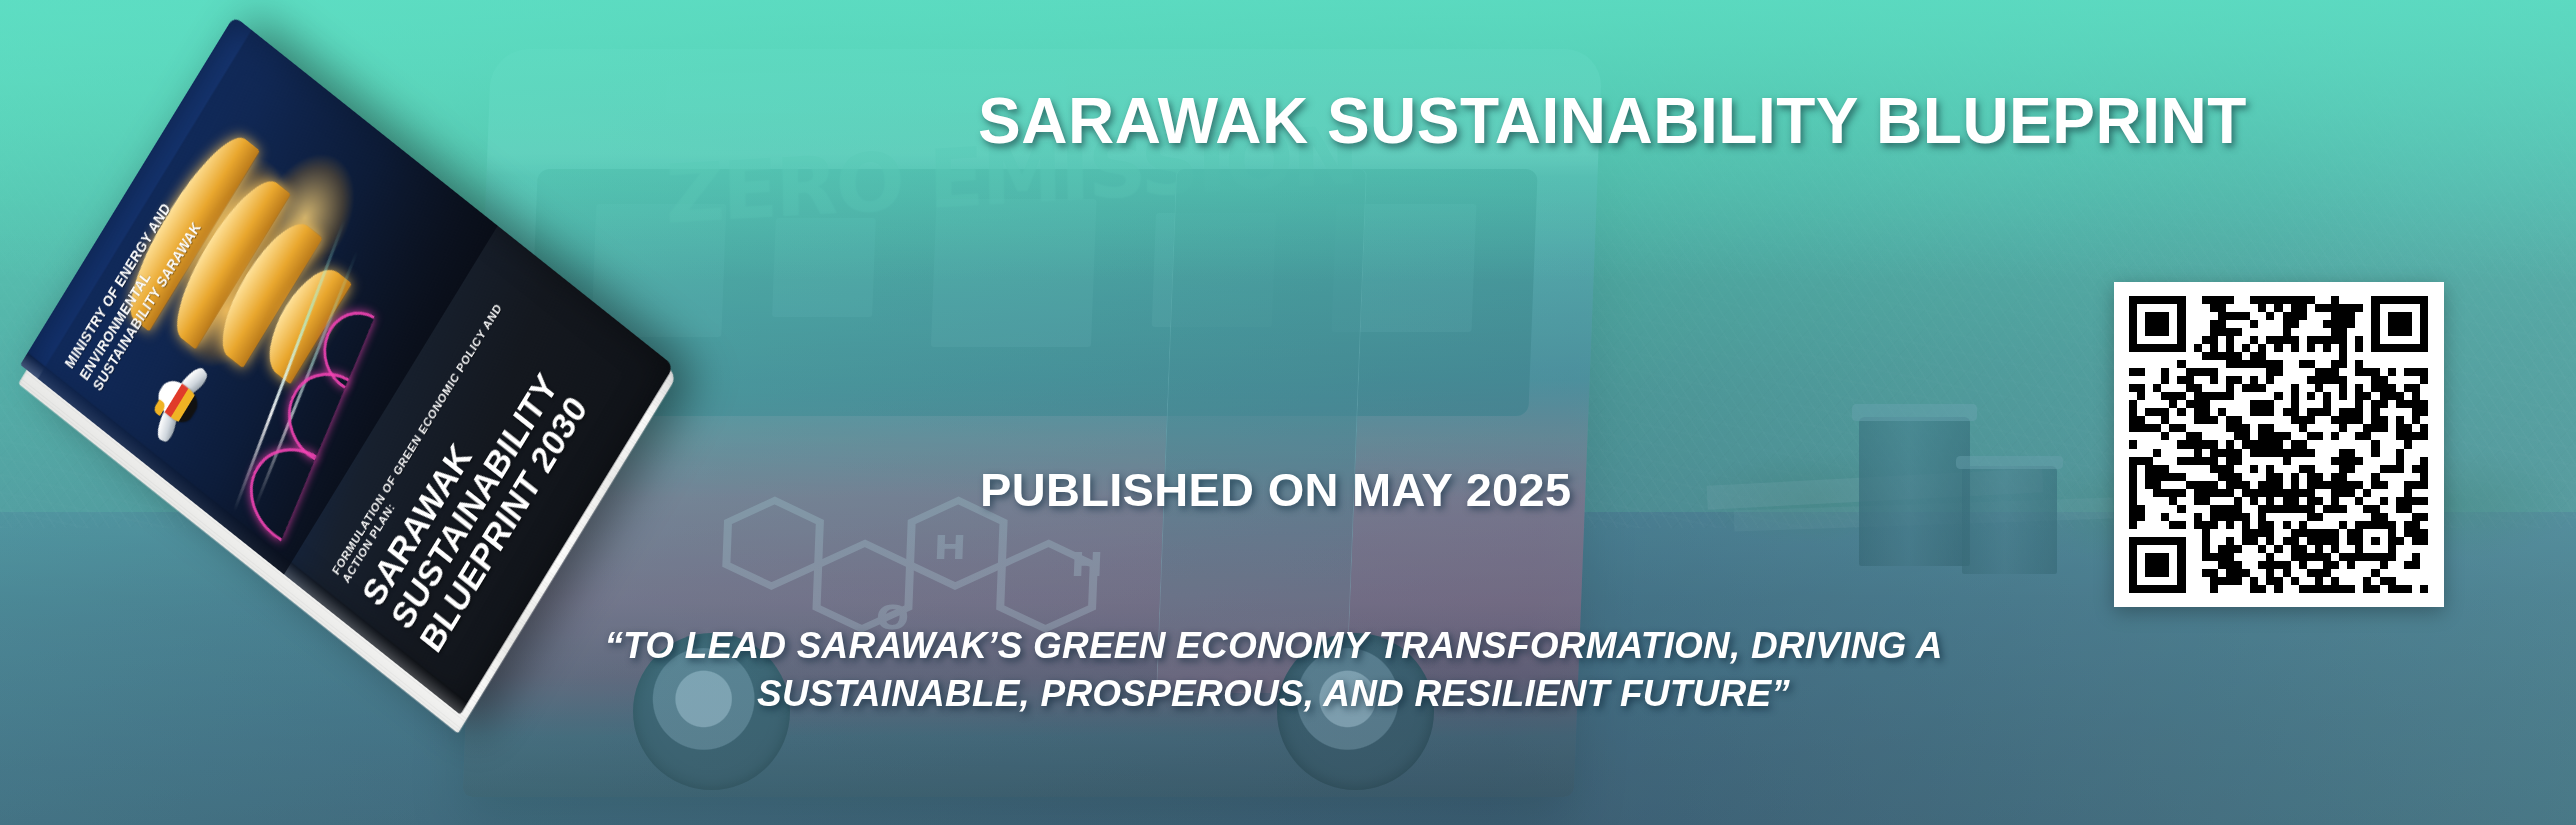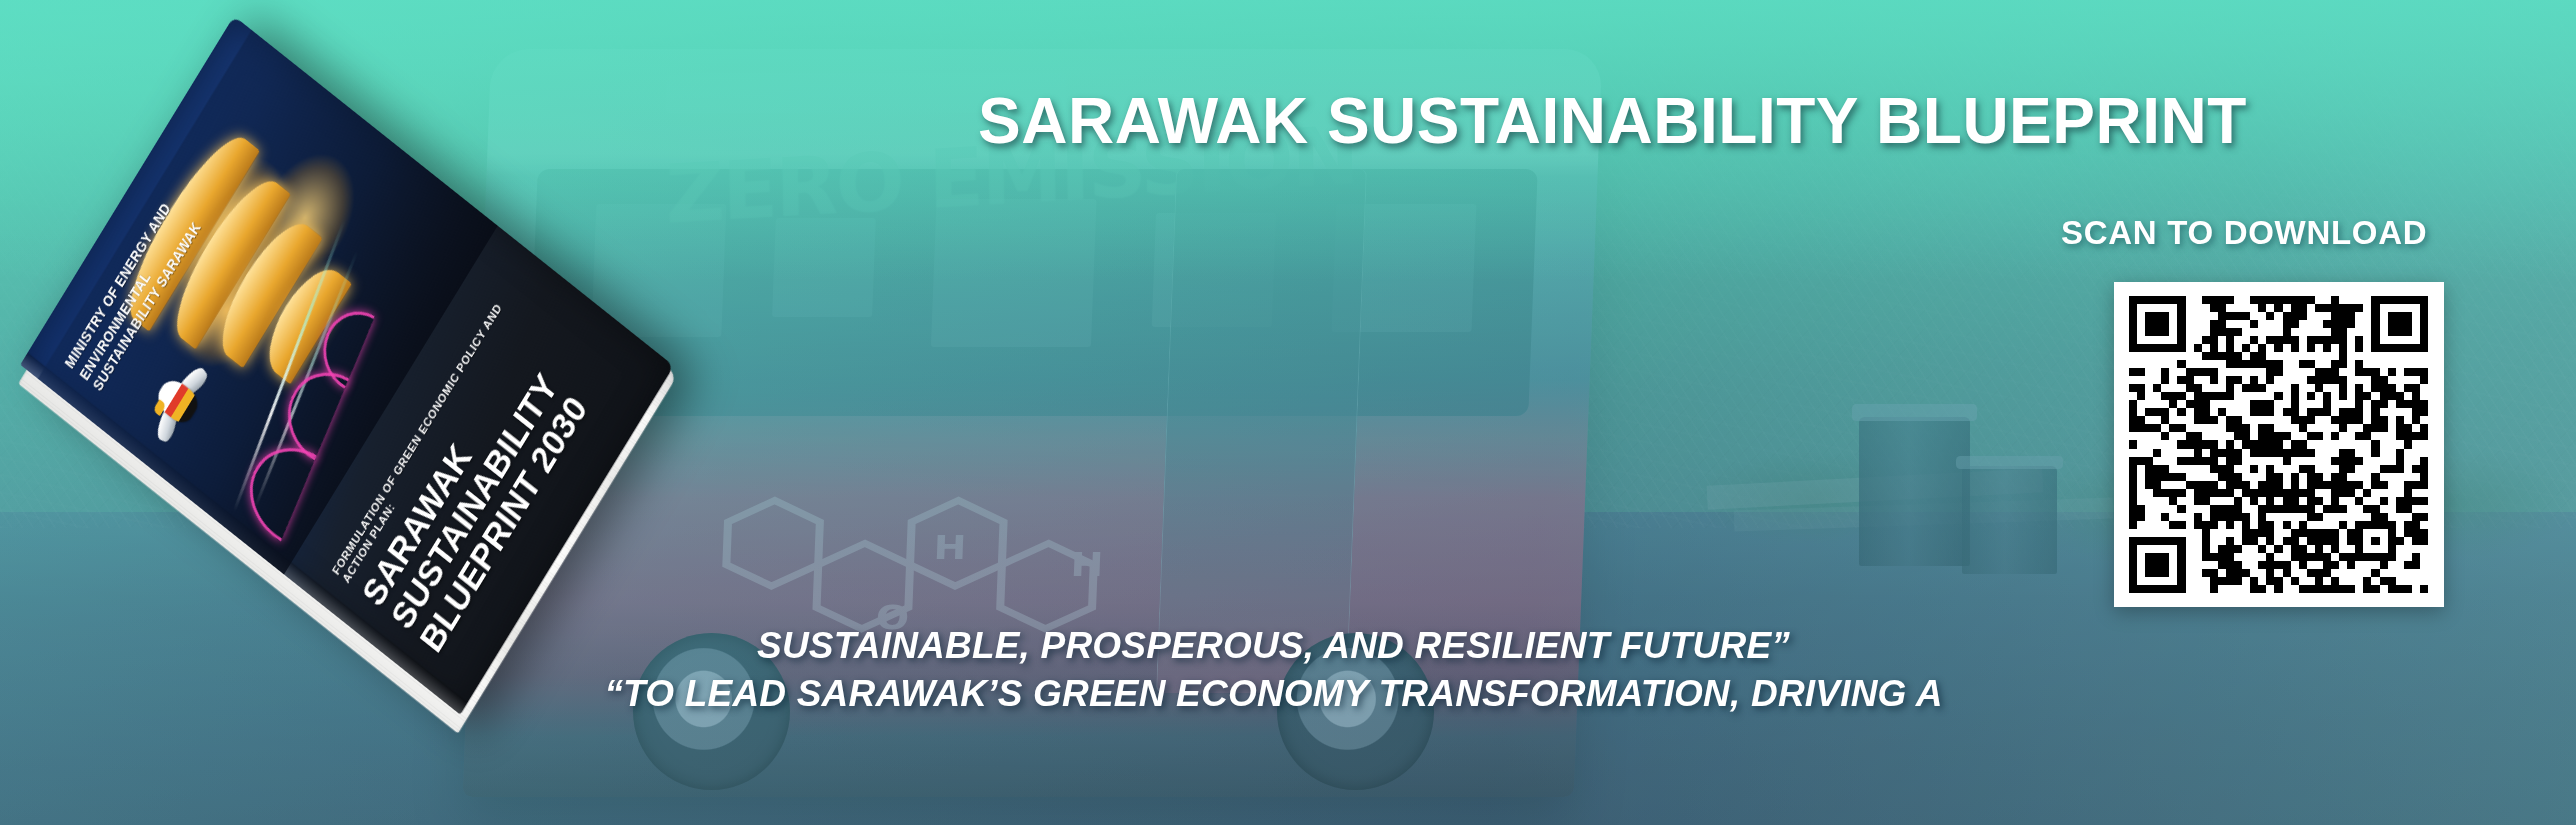--- a/index.html
+++ b/index.html
@@ -561,27 +561,27 @@
         </div>
 
       </div>
     </div>
   </div>
 
   <div class="headline">
     <span>SARAWAK SUSTAINABILITY BLUEPRINT</span>
   </div>
 
+  <div class="published">PUBLISHED ON MAY 2025</div>
 
   <div class="tagline">
+    <div>“TO LEAD SARAWAK’S GREEN ECONOMY TRANSFORMATION, DRIVING A</div>
     <div>SUSTAINABLE, PROSPEROUS, AND RESILIENT FUTURE”</div>
-    <div>“TO LEAD SARAWAK’S GREEN ECONOMY TRANSFORMATION, DRIVING A</div>
   </div>
 
-  <div class="scan-label">SCAN TO DOWNLOAD</div>
 
   <div class="qr-frame">
     <div class="qr-grid" id="qr-grid">
         <i style="grid-area: 1 / 1;"></i>
         <i style="grid-area: 1 / 2;"></i>
         <i style="grid-area: 1 / 3;"></i>
         <i style="grid-area: 1 / 4;"></i>
         <i style="grid-area: 1 / 5;"></i>
         <i style="grid-area: 1 / 6;"></i>
         <i style="grid-area: 1 / 7;"></i>

